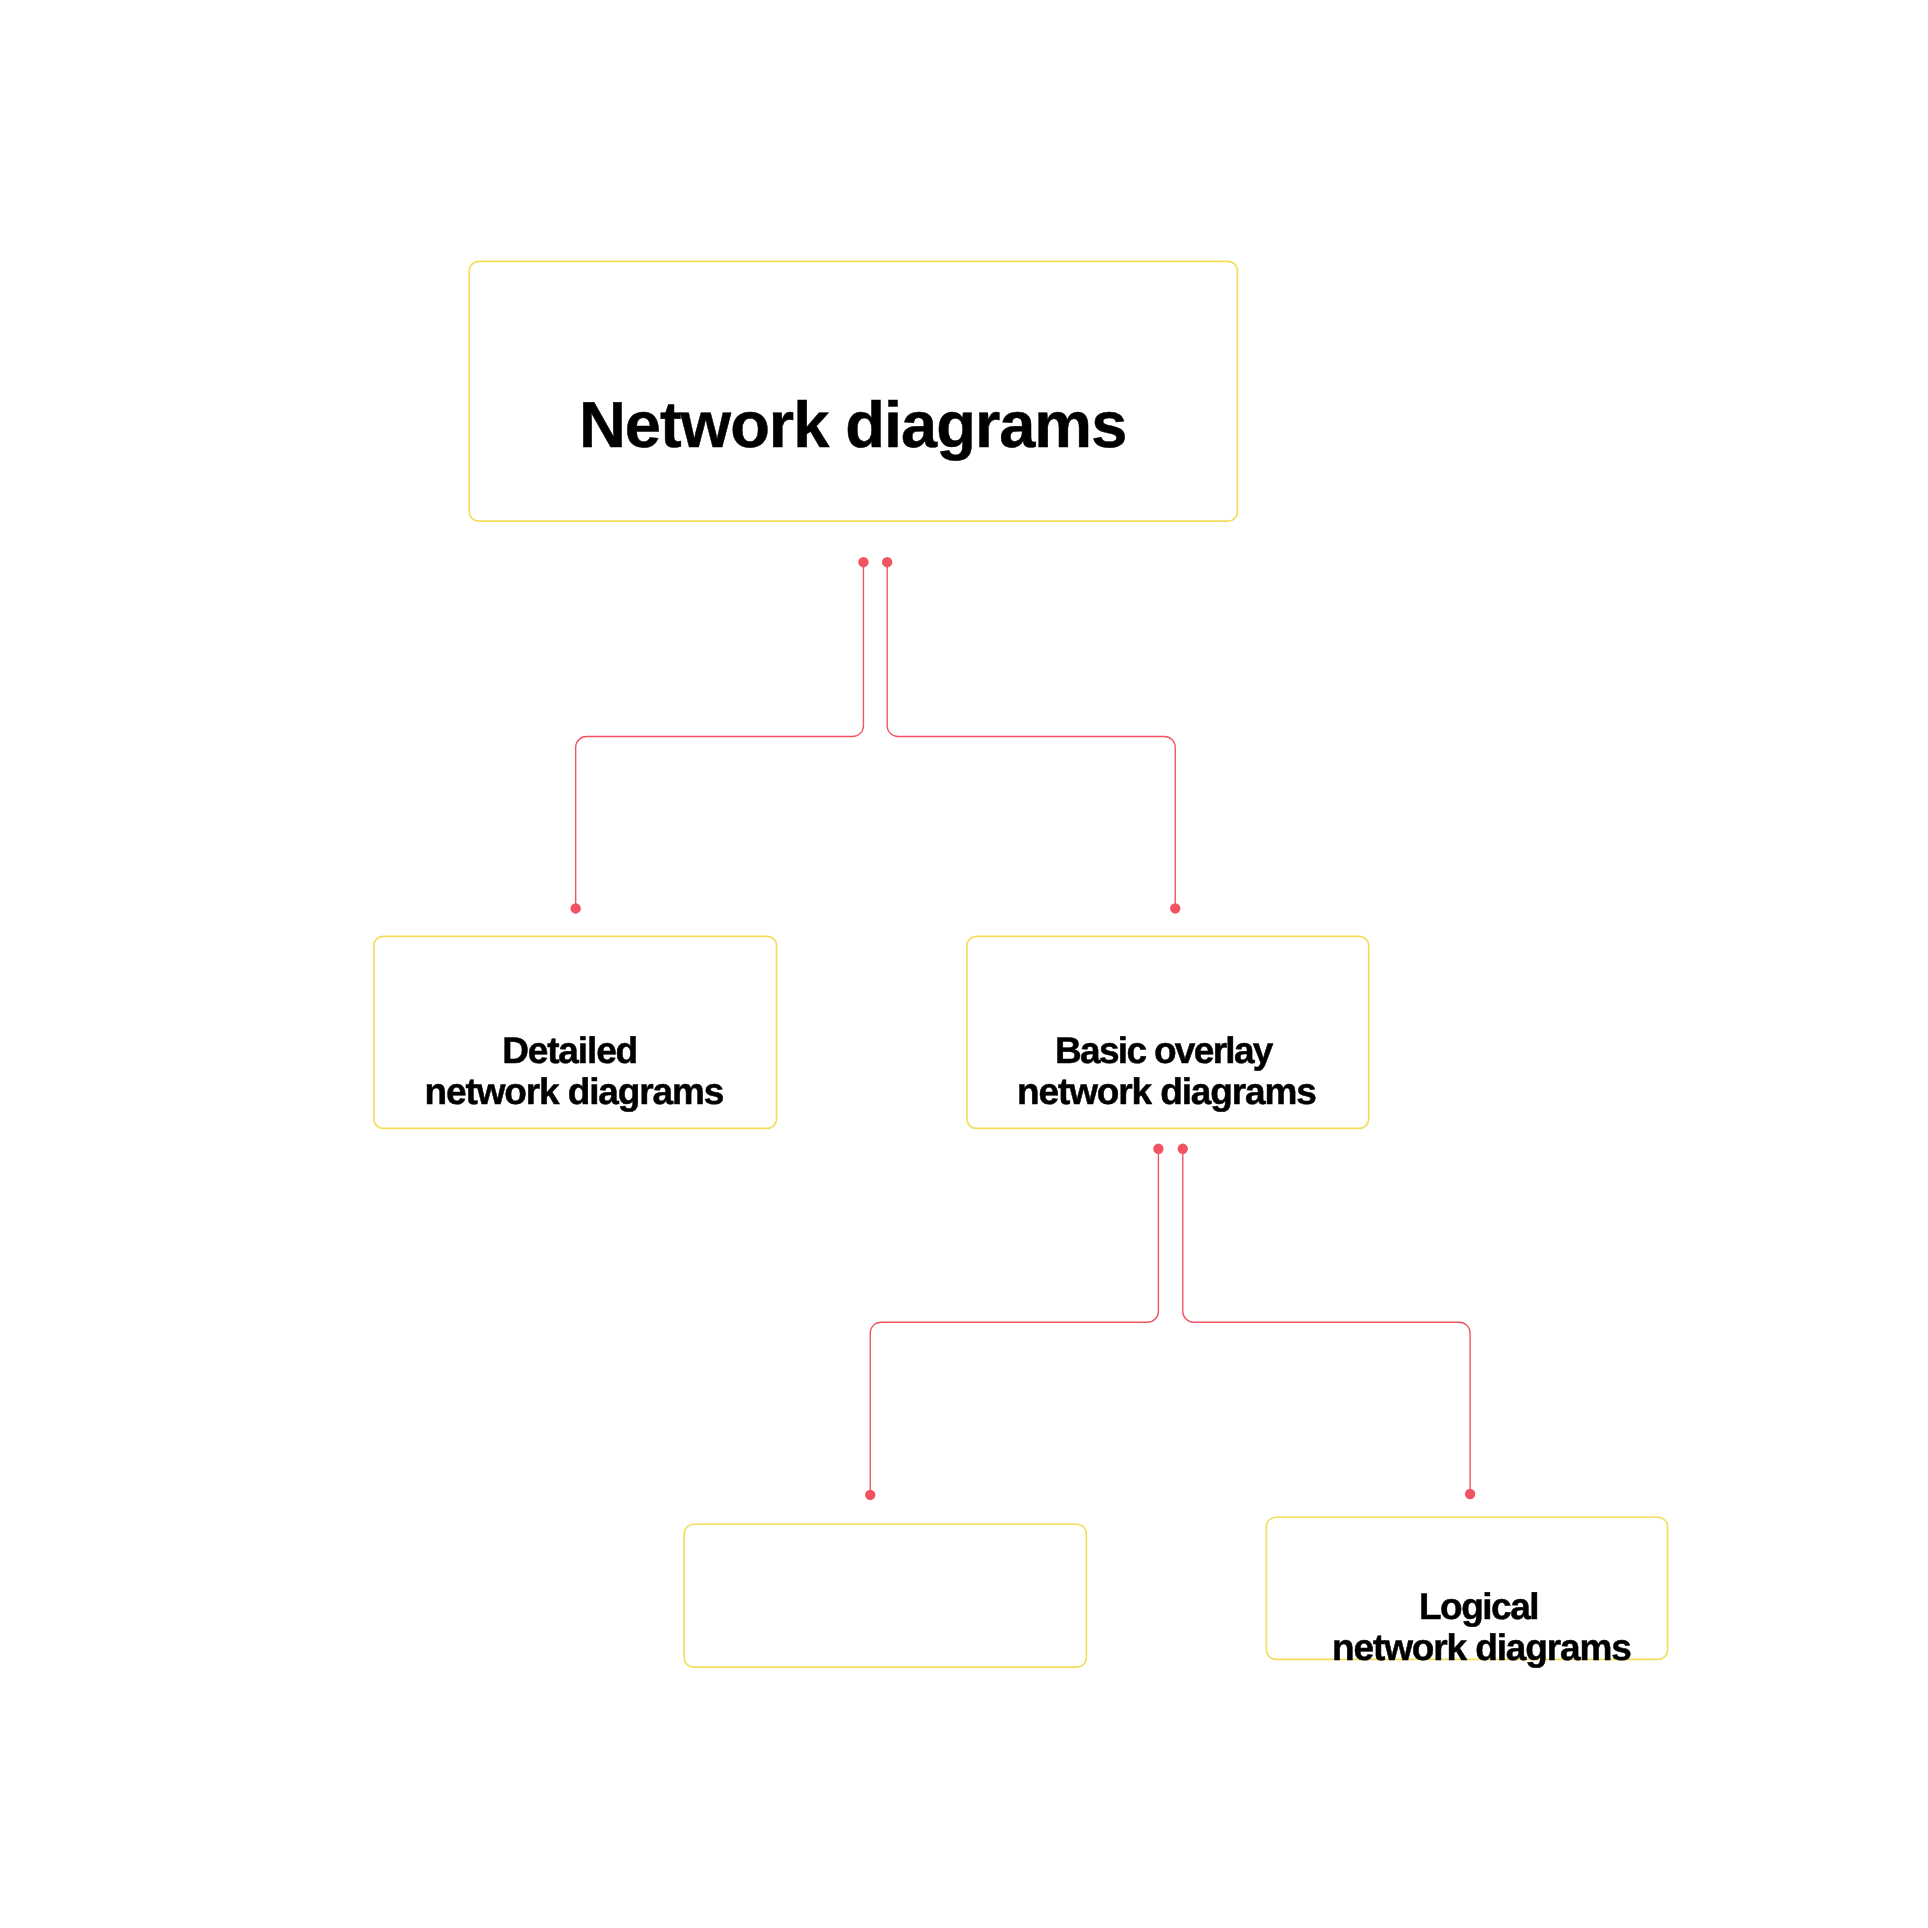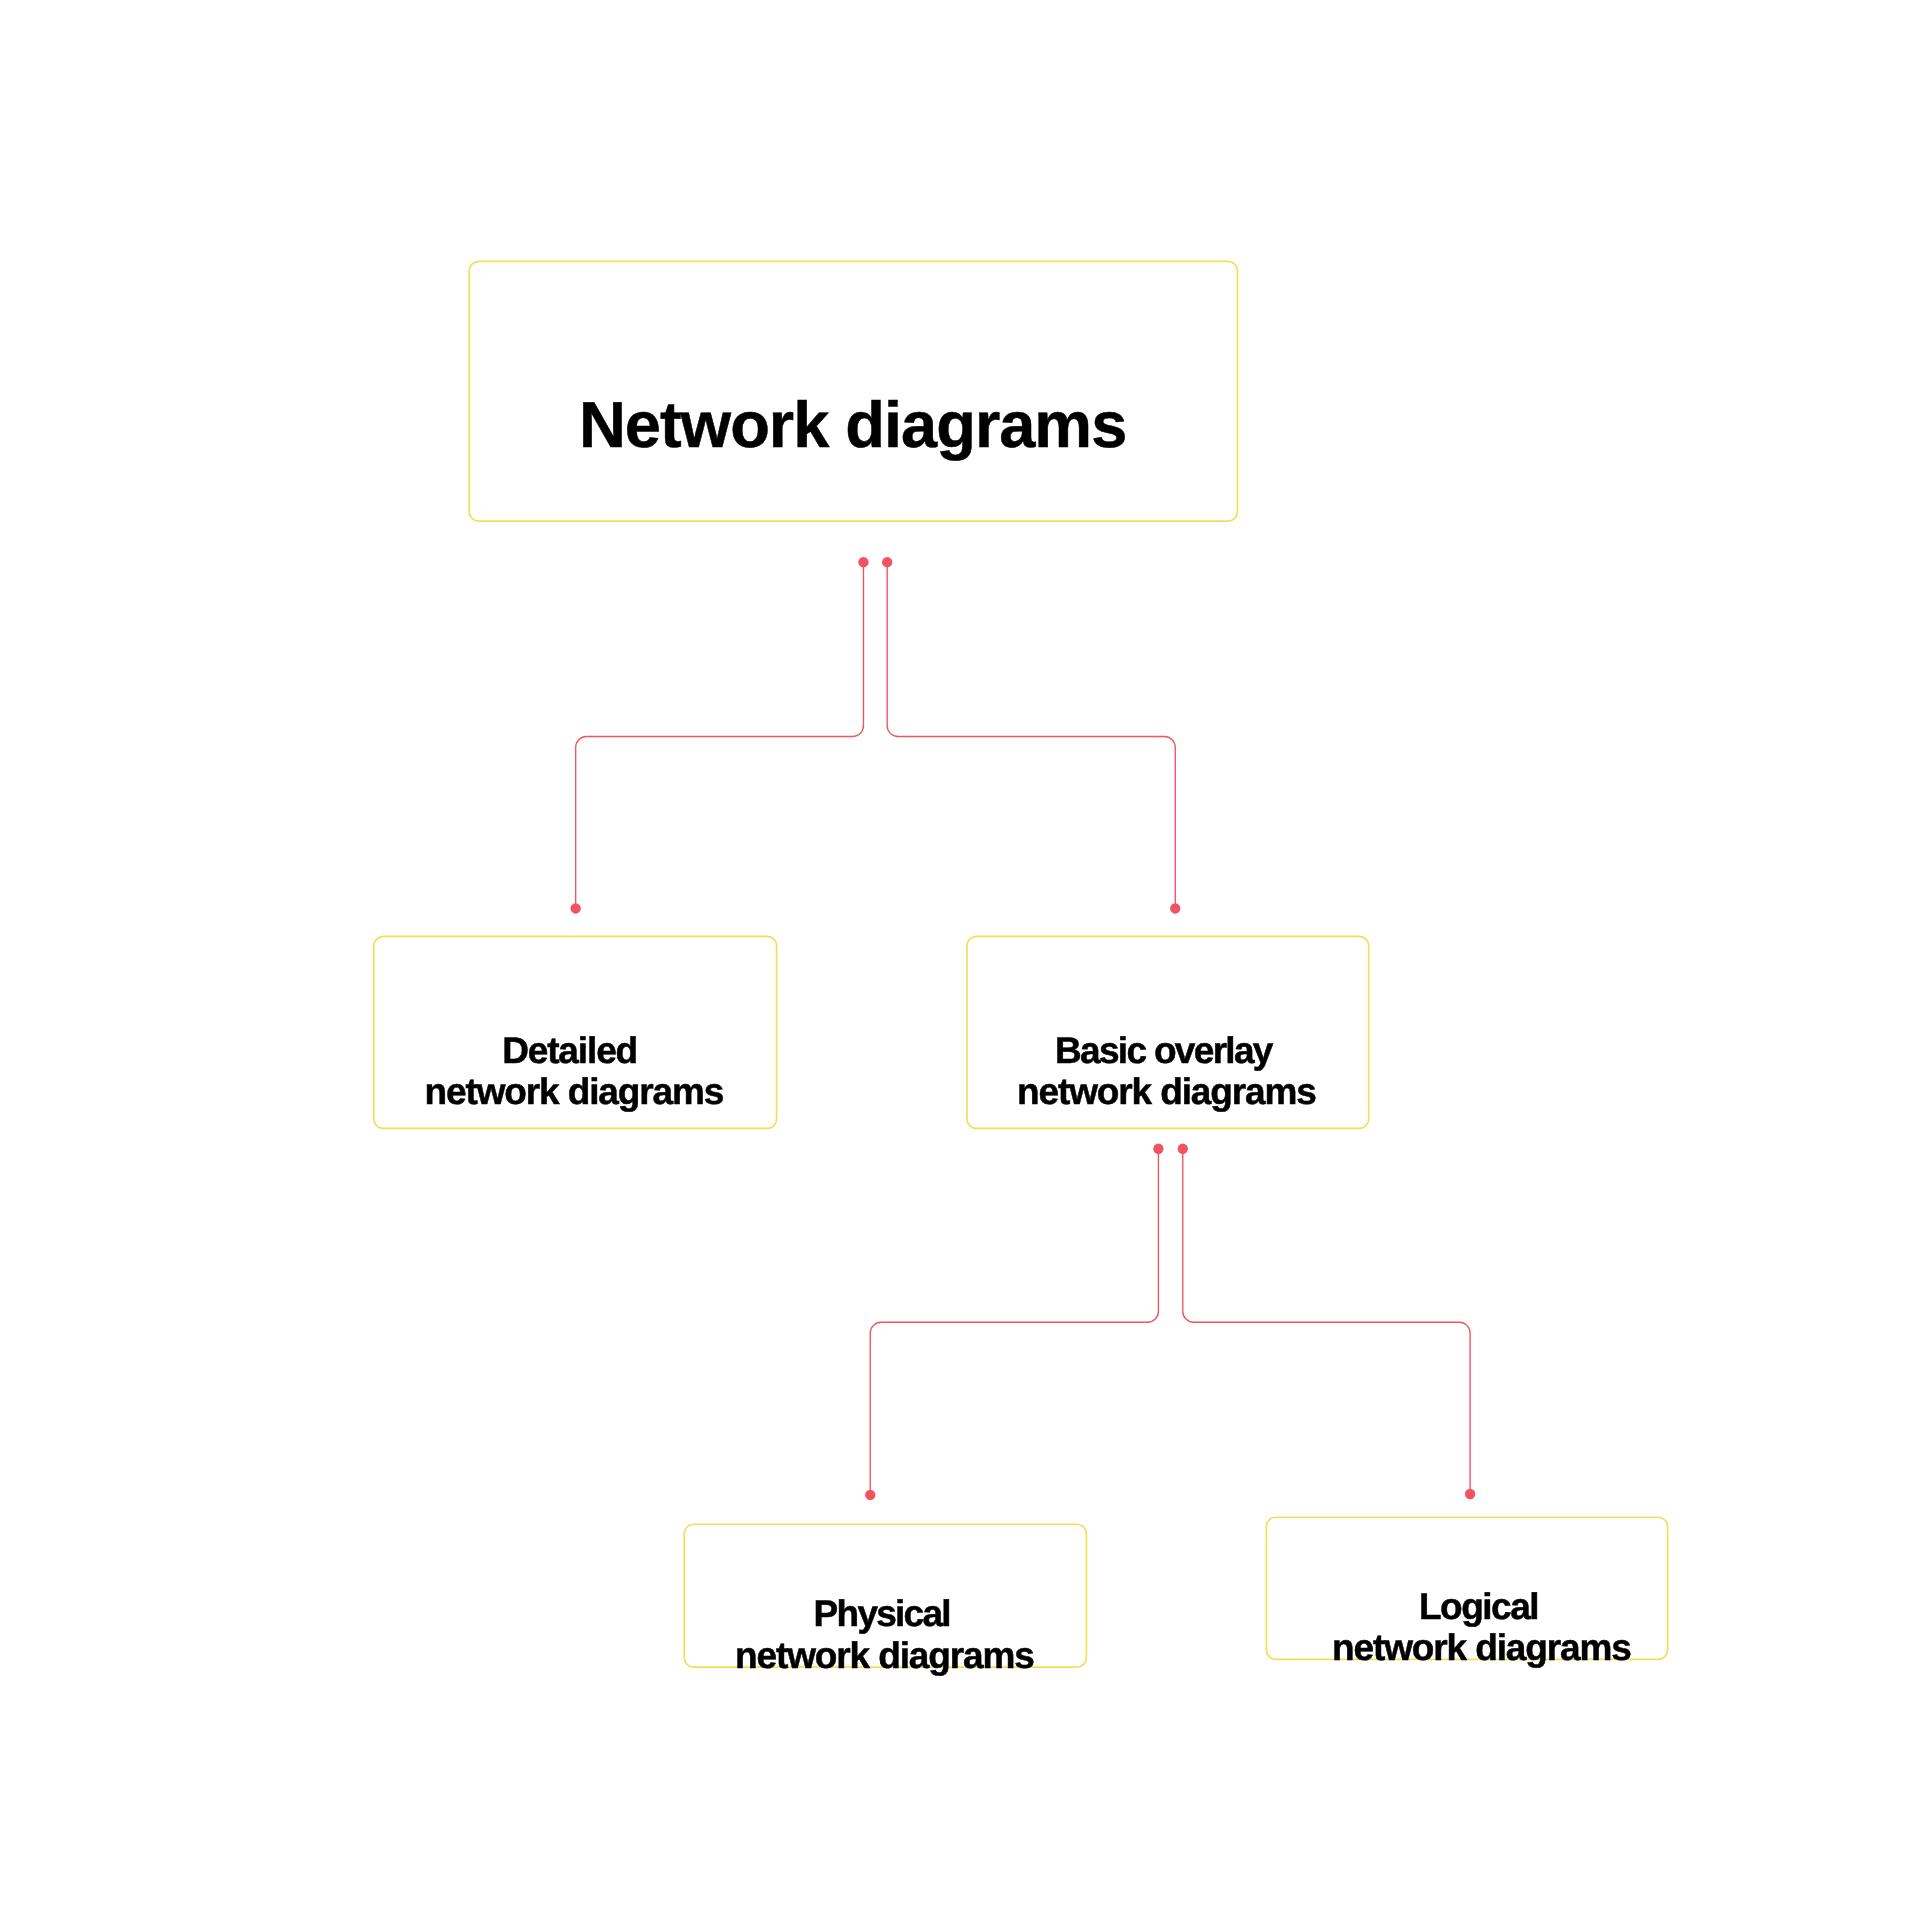--- a/index.html
+++ b/index.html
@@ -67,24 +67,20 @@
   <div class="node sub" id="n-detailed">
     <span class="lbl"><span>Detailed</span>
 <span>network diagrams</span></span>
   </div>
 
   <div class="node sub" id="n-overlay">
     <span class="lbl"><span>Basic overlay</span>
 <span>network diagrams</span></span>
   </div>
 
-  <div class="node sub" id="n-physical">
-    <span class="lbl"><span>Physical</span>
-<span>network diagrams</span></span>
-  </div>
 
   <div class="node sub" id="n-logical">
     <span class="lbl"><span>Logical</span>
 <span>network diagrams</span></span>
   </div>
 
 </div>
 
 
 </body></html>

